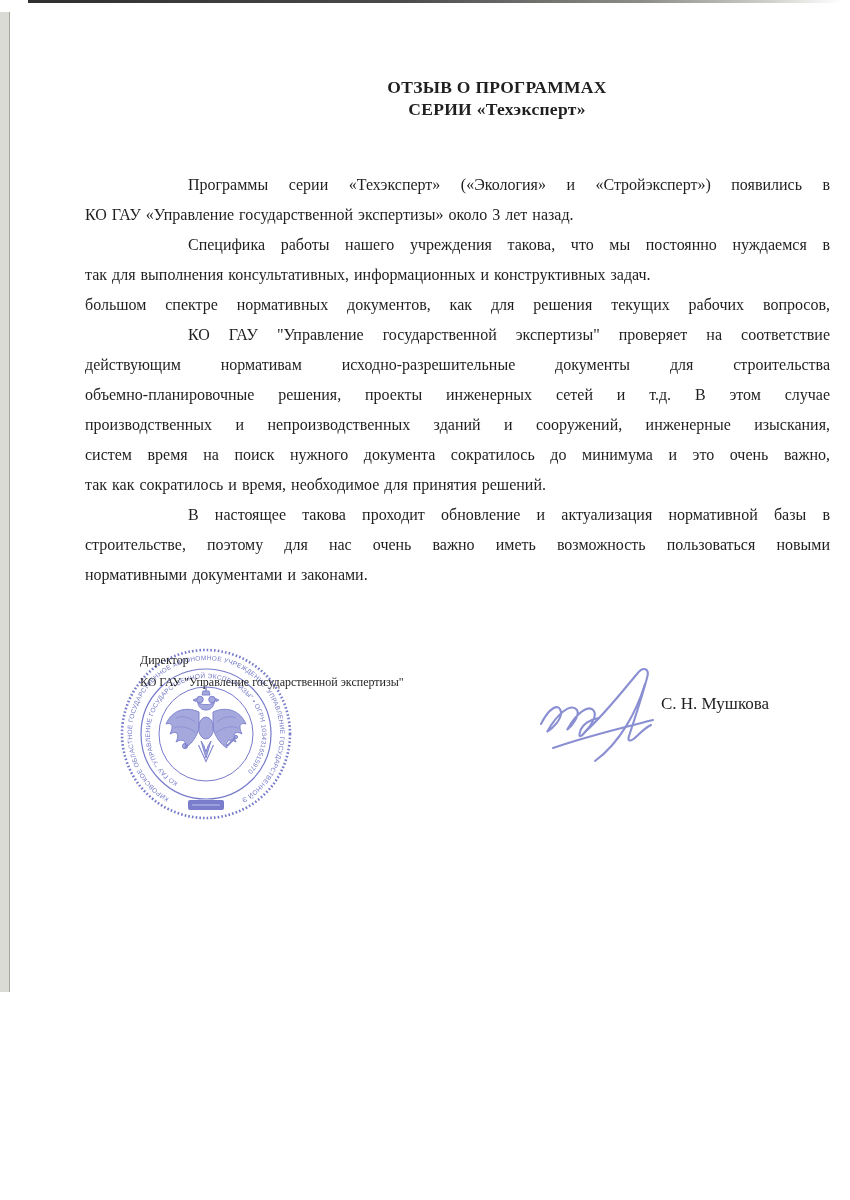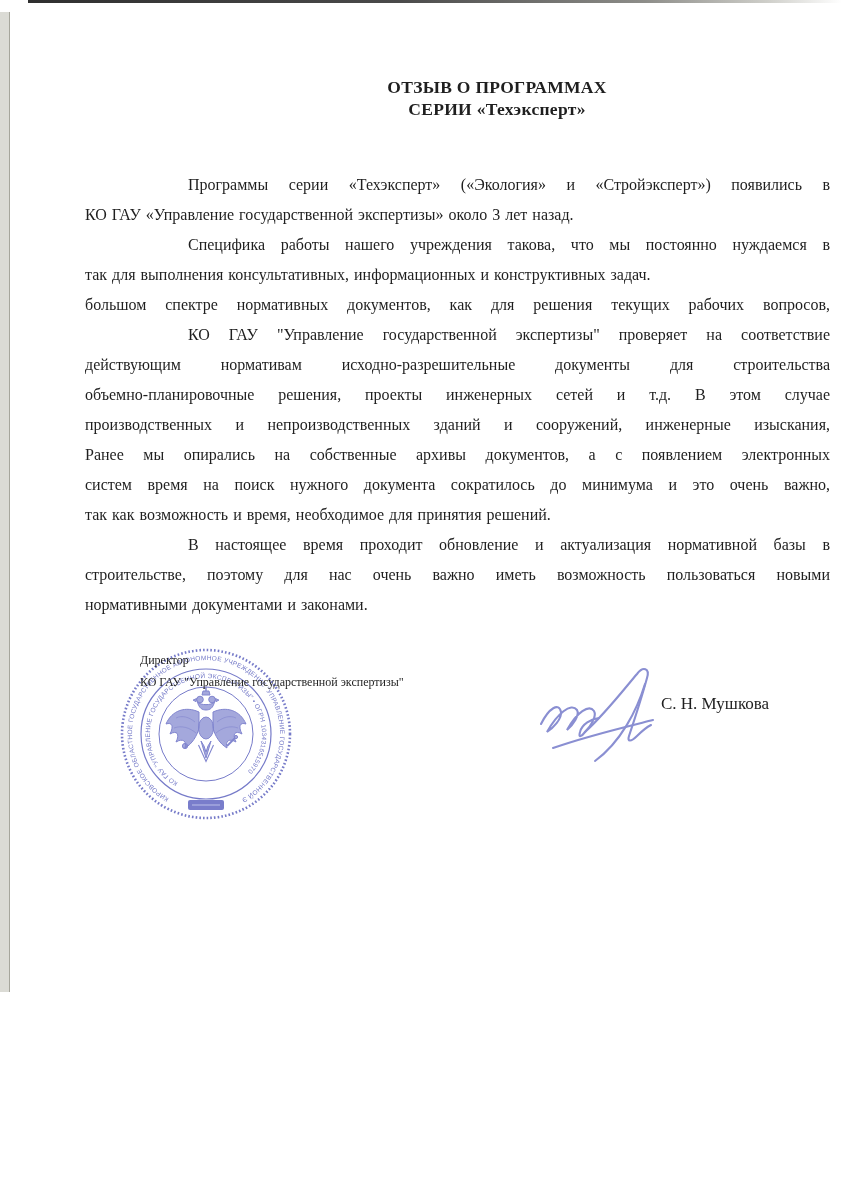--- a/index.html
+++ b/index.html
@@ -81,26 +81,25 @@
       <div class="para">
         <div class="line first">Специфика работы нашего учреждения такова, что мы постоянно нуждаемся в</div>
         <div class="line last">так для выполнения консультативных, информационных и конструктивных задач.</div>
         <div class="line">большом спектре нормативных документов, как для решения текущих рабочих вопросов,</div>
       </div>
       <div class="para">
         <div class="line first">КО ГАУ "Управление государственной экспертизы" проверяет на соответствие</div>
         <div class="line">действующим нормативам исходно-разрешительные документы для строительства</div>
         <div class="line">объемно-планировочные решения, проекты инженерных сетей и т.д.  В этом случае</div>
         <div class="line">производственных и непроизводственных зданий и сооружений, инженерные изыскания,</div>
-        <div class="line">Ранее мы опирались на собственные архивы документов, а с появлением электронных</div>
         <div class="line">систем время на поиск нужного документа сократилось до минимума и это очень важно,</div>
-        <div class="line last">так как возможность и время, необходимое для принятия решений.</div>
+        <div class="line last">так как сократилось и время, необходимое для принятия решений.</div>
       </div>
       <div class="para">
-        <div class="line first">В настоящее время проходит обновление и актуализация нормативной базы в</div>
+        <div class="line first">В настоящее такова проходит обновление и актуализация нормативной базы в</div>
         <div class="line">строительстве, поэтому для нас очень важно иметь возможность пользоваться новыми</div>
         <div class="line last">нормативными документами и законами.</div>
       </div>
     </div>
 
   <svg class="stamp" width="180" height="180" viewBox="0 0 180 180">
     <defs>
       <path id="ring-outer" d="M 53 154.1 A 74 74 0 1 1 127 154.1" fill="none"></path>
       <path id="ring-inner" d="M 62 138.5 A 56 56 0 1 1 118 138.5" fill="none"></path>
     </defs>

